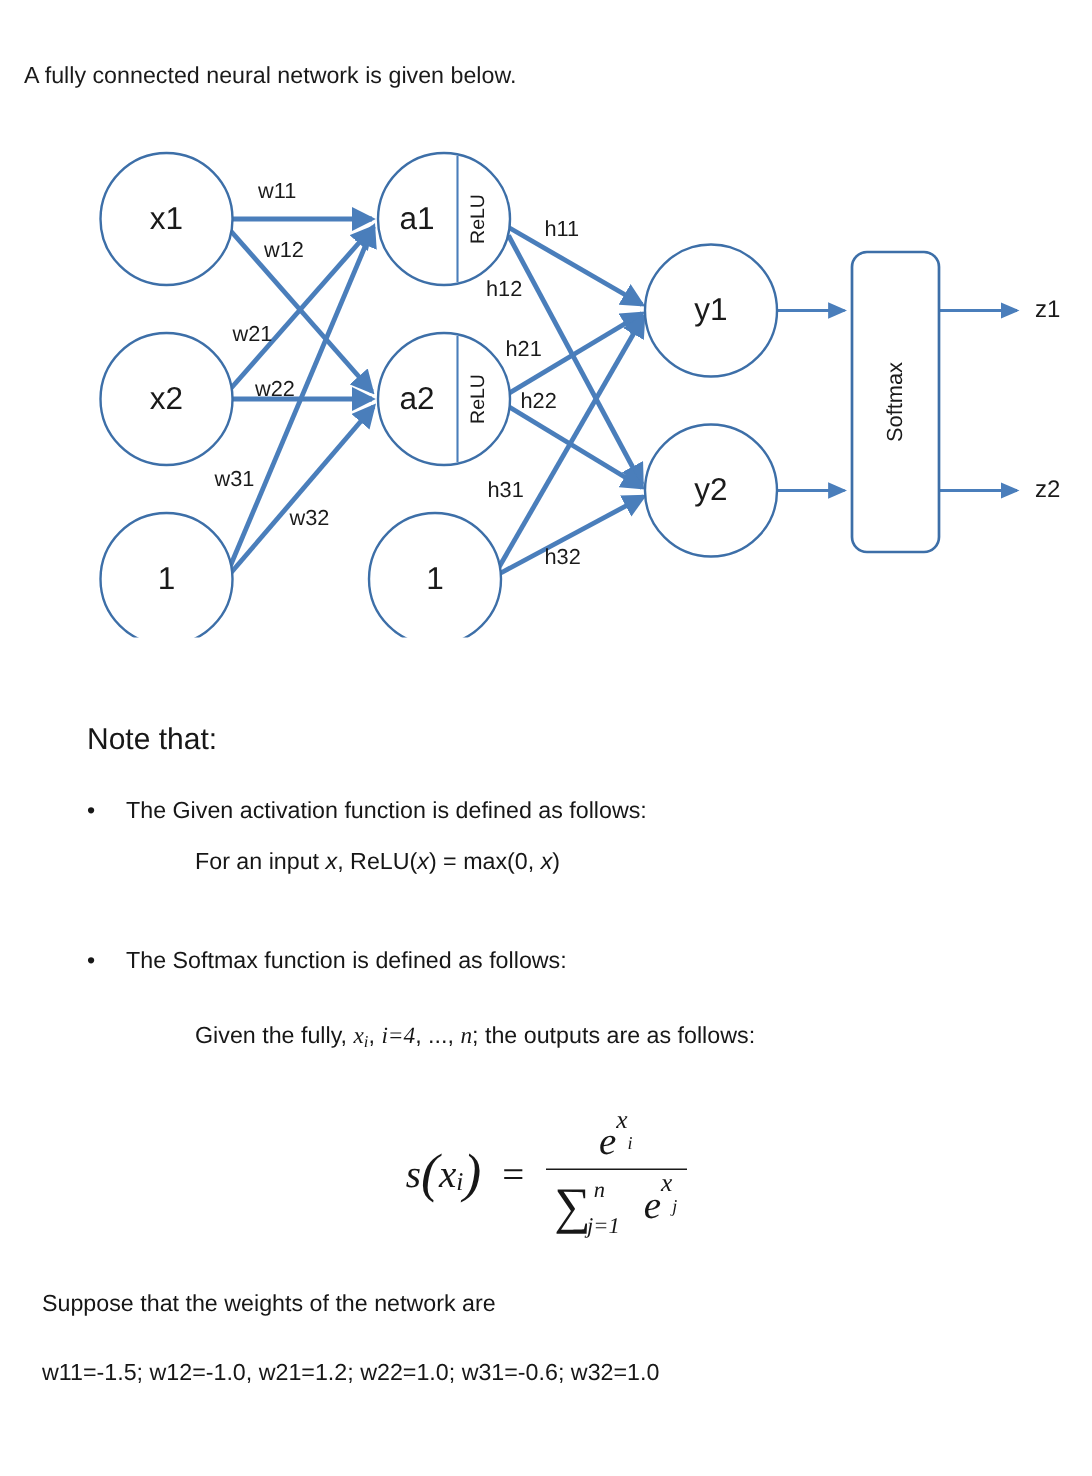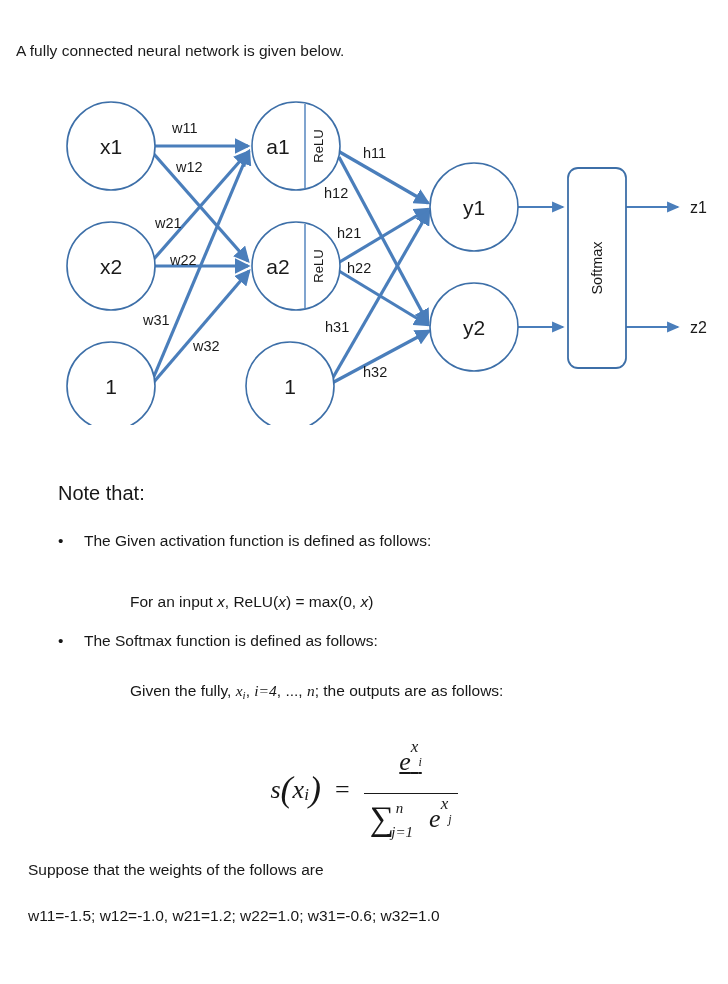--- a/index.html
+++ b/index.html
@@ -170,24 +170,23 @@
   .eqsign {
     font-size: 26px;
     padding: 0 8px;
   }
   .frac {
     display: inline-block;
     vertical-align: middle;
     text-align: center;
   }
   .frac .num {
-    padding: 0 14px 16px 14px;
+    padding: 0 14px 2px 14px;
     border-bottom: 1.6px solid #1a1a1a;
     font-style: italic;
-    text-decoration: underline;
   }
   .frac .den {
     padding: 3px 6px 0 6px;
     font-style: italic;
     white-space: nowrap;
   }
   .sigma {
     font-size: 34px;
     font-style: normal;
     font-family: "Liberation Serif", serif;
@@ -334,21 +333,21 @@
 
 <div class="notes">
 
   <div class="note-head">Note that:</div>
 
   <div class="bullet-row" style="top: 62px;">
     <span class="bullet-dot">•</span>
     <span>The Given activation function is defined as follows:</span>
   </div>
 
-  <div class="indent-line" style="top: 123px;">
+  <div class="indent-line" style="top: 96px;">
     <span>For an input </span><i>x</i><span>, ReLU(</span><i>x</i><span>) = max(0, </span><i>x</i><span>)</span>
   </div>
 
   <div class="bullet-row" style="top: 162px;">
     <span class="bullet-dot">•</span>
     <span>The Softmax function is defined as follows:</span>
   </div>
 
   <div class="indent-line" style="top: 212px;">
     <span>Given the fully, </span><span class="serif-it">x</span><span class="serif-it" style="font-size:11px;position:relative;top:3px;">i</span><span>, </span><span class="serif-it">i=4</span><span>,  ...,  </span><span class="serif-it">n</span><span>; the outputs are as follows:</span>
@@ -368,15 +367,15 @@
       <span class="eqsign">=</span>
       <span class="frac">
         <div class="num"><span>e</span><span class="sup">x</span><span style="font-size:12px;font-style:italic;position:relative;top:-4px;">i</span></div>
         <div class="den"><span class="sigma">∑</span><span class="sig-lim-top">n</span><span class="sig-lim-bot">j=1</span><span style="margin-left:6px;">e</span><span class="sup">x</span><span style="font-size:12px;font-style:italic;position:relative;top:-4px;">j</span></div>
       </span>
     </span>
   </span>
 </div>
 
 <div class="weights-block">
-  <div style="margin-bottom: 22px;">Suppose that the weights of the follows are</div>
+  <div style="margin-bottom: 22px;">Suppose that the weights of the network are</div>
   <div class="wline">w11=-1.5; w12=-1.0, w21=1.2; w22=1.0; w31=-0.6; w32=1.0</div>
 </div>
 
 </body></html>

